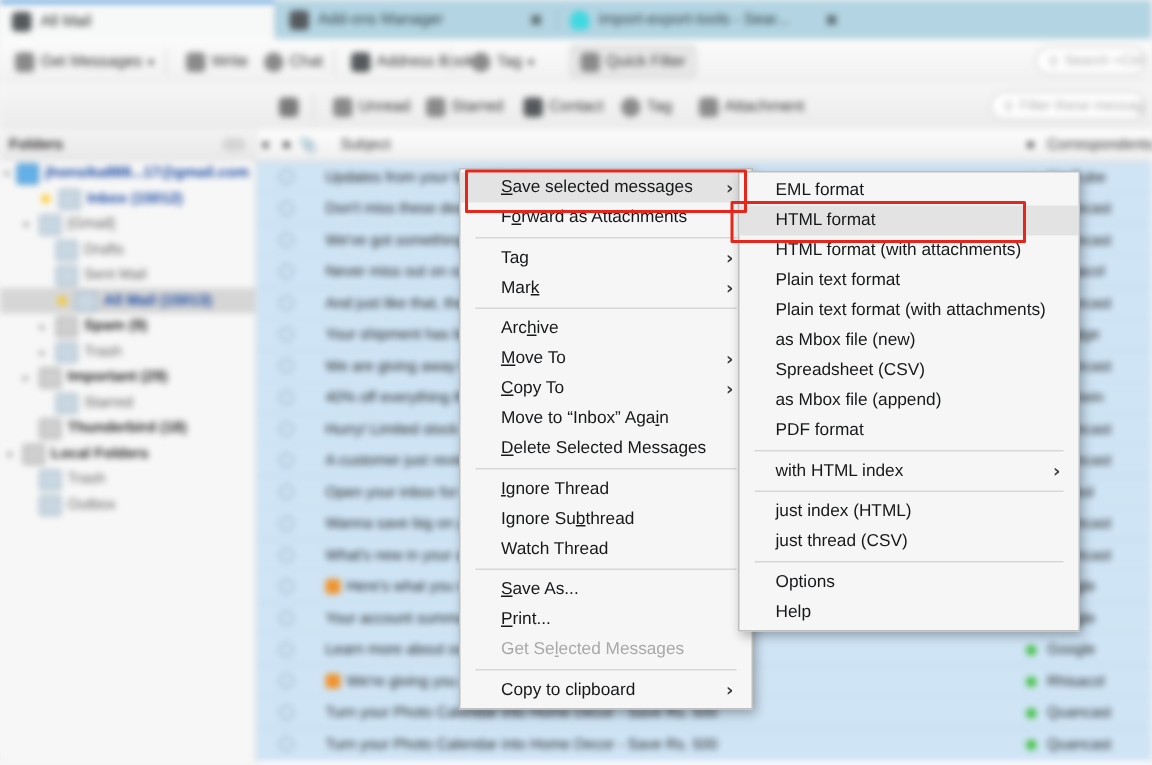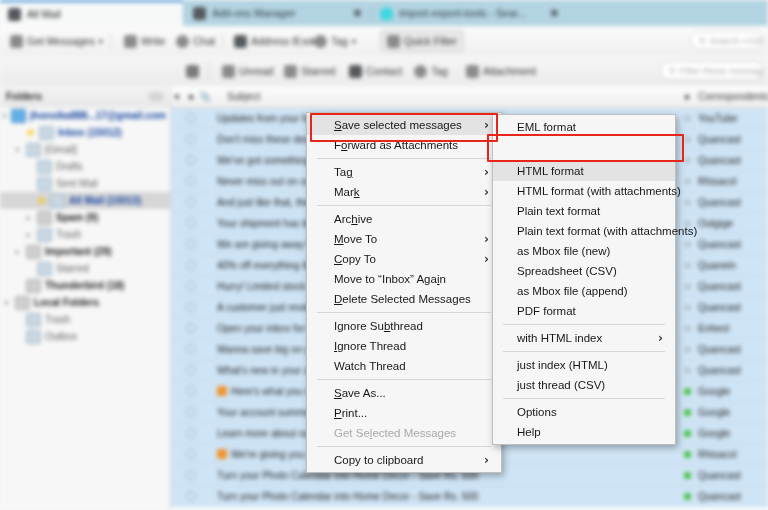--- a/index.html
+++ b/index.html
@@ -75,21 +75,21 @@
      box-shadow:2px 3px 7px rgba(0,0,0,.30);font-size:11.5px;color:#16181a;
      padding:2px 0;box-sizing:border-box;}
   .mi{height:20px;display:flex;align-items:center;justify-content:space-between;
       padding:0 12px 0 27px;box-sizing:border-box;white-space:nowrap;}
   .mi.hl{background:#e3e3e3;text-align:right;}
   .mi.disabled{color:#a9a9a9;}
   .mi .arrow{font-family:"DejaVu Sans",sans-serif;font-size:12px;color:#3a3a3a;font-weight:bold;}
   .msep{height:1px;background:#d7d7d7;margin:3px 10px 3px 10px;}
   .sub-menu{background:#f6f6f6;}
   .sub-menu .mi{padding-left:24px;}
-  .sub-menu .mi.hl{background:#e3e3e3;margin-top:24px;}
+  .sub-menu .mi.hl{background:#e3e3e3;}
   u{text-decoration:underline;}
 
   .redbox{position:absolute;border:2.5px solid #e8251b;box-sizing:border-box;
      pointer-events:none;border-radius:1px;}
 </style>
 </head>
 <body>
 
 <div id="app-bg">
 
@@ -573,24 +573,24 @@
       <span class="arrow">›</span>
     </div>
     <div class="mi">
       <span>Move to “Inbox” Aga<u>i</u>n</span>
     </div>
     <div class="mi">
       <span><u>D</u>elete Selected Messages</span>
     </div>
     <div class="msep"></div>
     <div class="mi">
+      <span><u>I</u>gnore Thread</span>
+    </div>
+    <div class="mi">
       <span>Ignore Su<u>b</u>thread</span>
-    </div>
-    <div class="mi">
-      <span><u>I</u>gnore Thread</span>
     </div>
     <div class="mi">
       <span>Watch Thread</span>
     </div>
     <div class="msep"></div>
     <div class="mi">
       <span><u>S</u>ave As...</span>
     </div>
     <div class="mi">
       <span><u>P</u>rint...</span>
@@ -598,21 +598,21 @@
     <div class="mi disabled">
       <span>Get Se<u>l</u>ected Messages</span>
     </div>
     <div class="msep"></div>
     <div class="mi">
       <span>Copy to clipboard</span>
       <span class="arrow">›</span>
     </div>
   </div>
 
-<div class="menu sub-menu" id="submenu" style="left:492px;top:114px;width:184px;">
+<div class="menu sub-menu" id="submenu" style="left:492px;top:114px;width:228px;">
     <div class="mi">
       <span>EML format</span>
     </div>
     <div class="mi hl">
       <span>HTML format</span>
     </div>
     <div class="mi">
       <span>HTML format (with attachments)</span>
     </div>
     <div class="mi">

